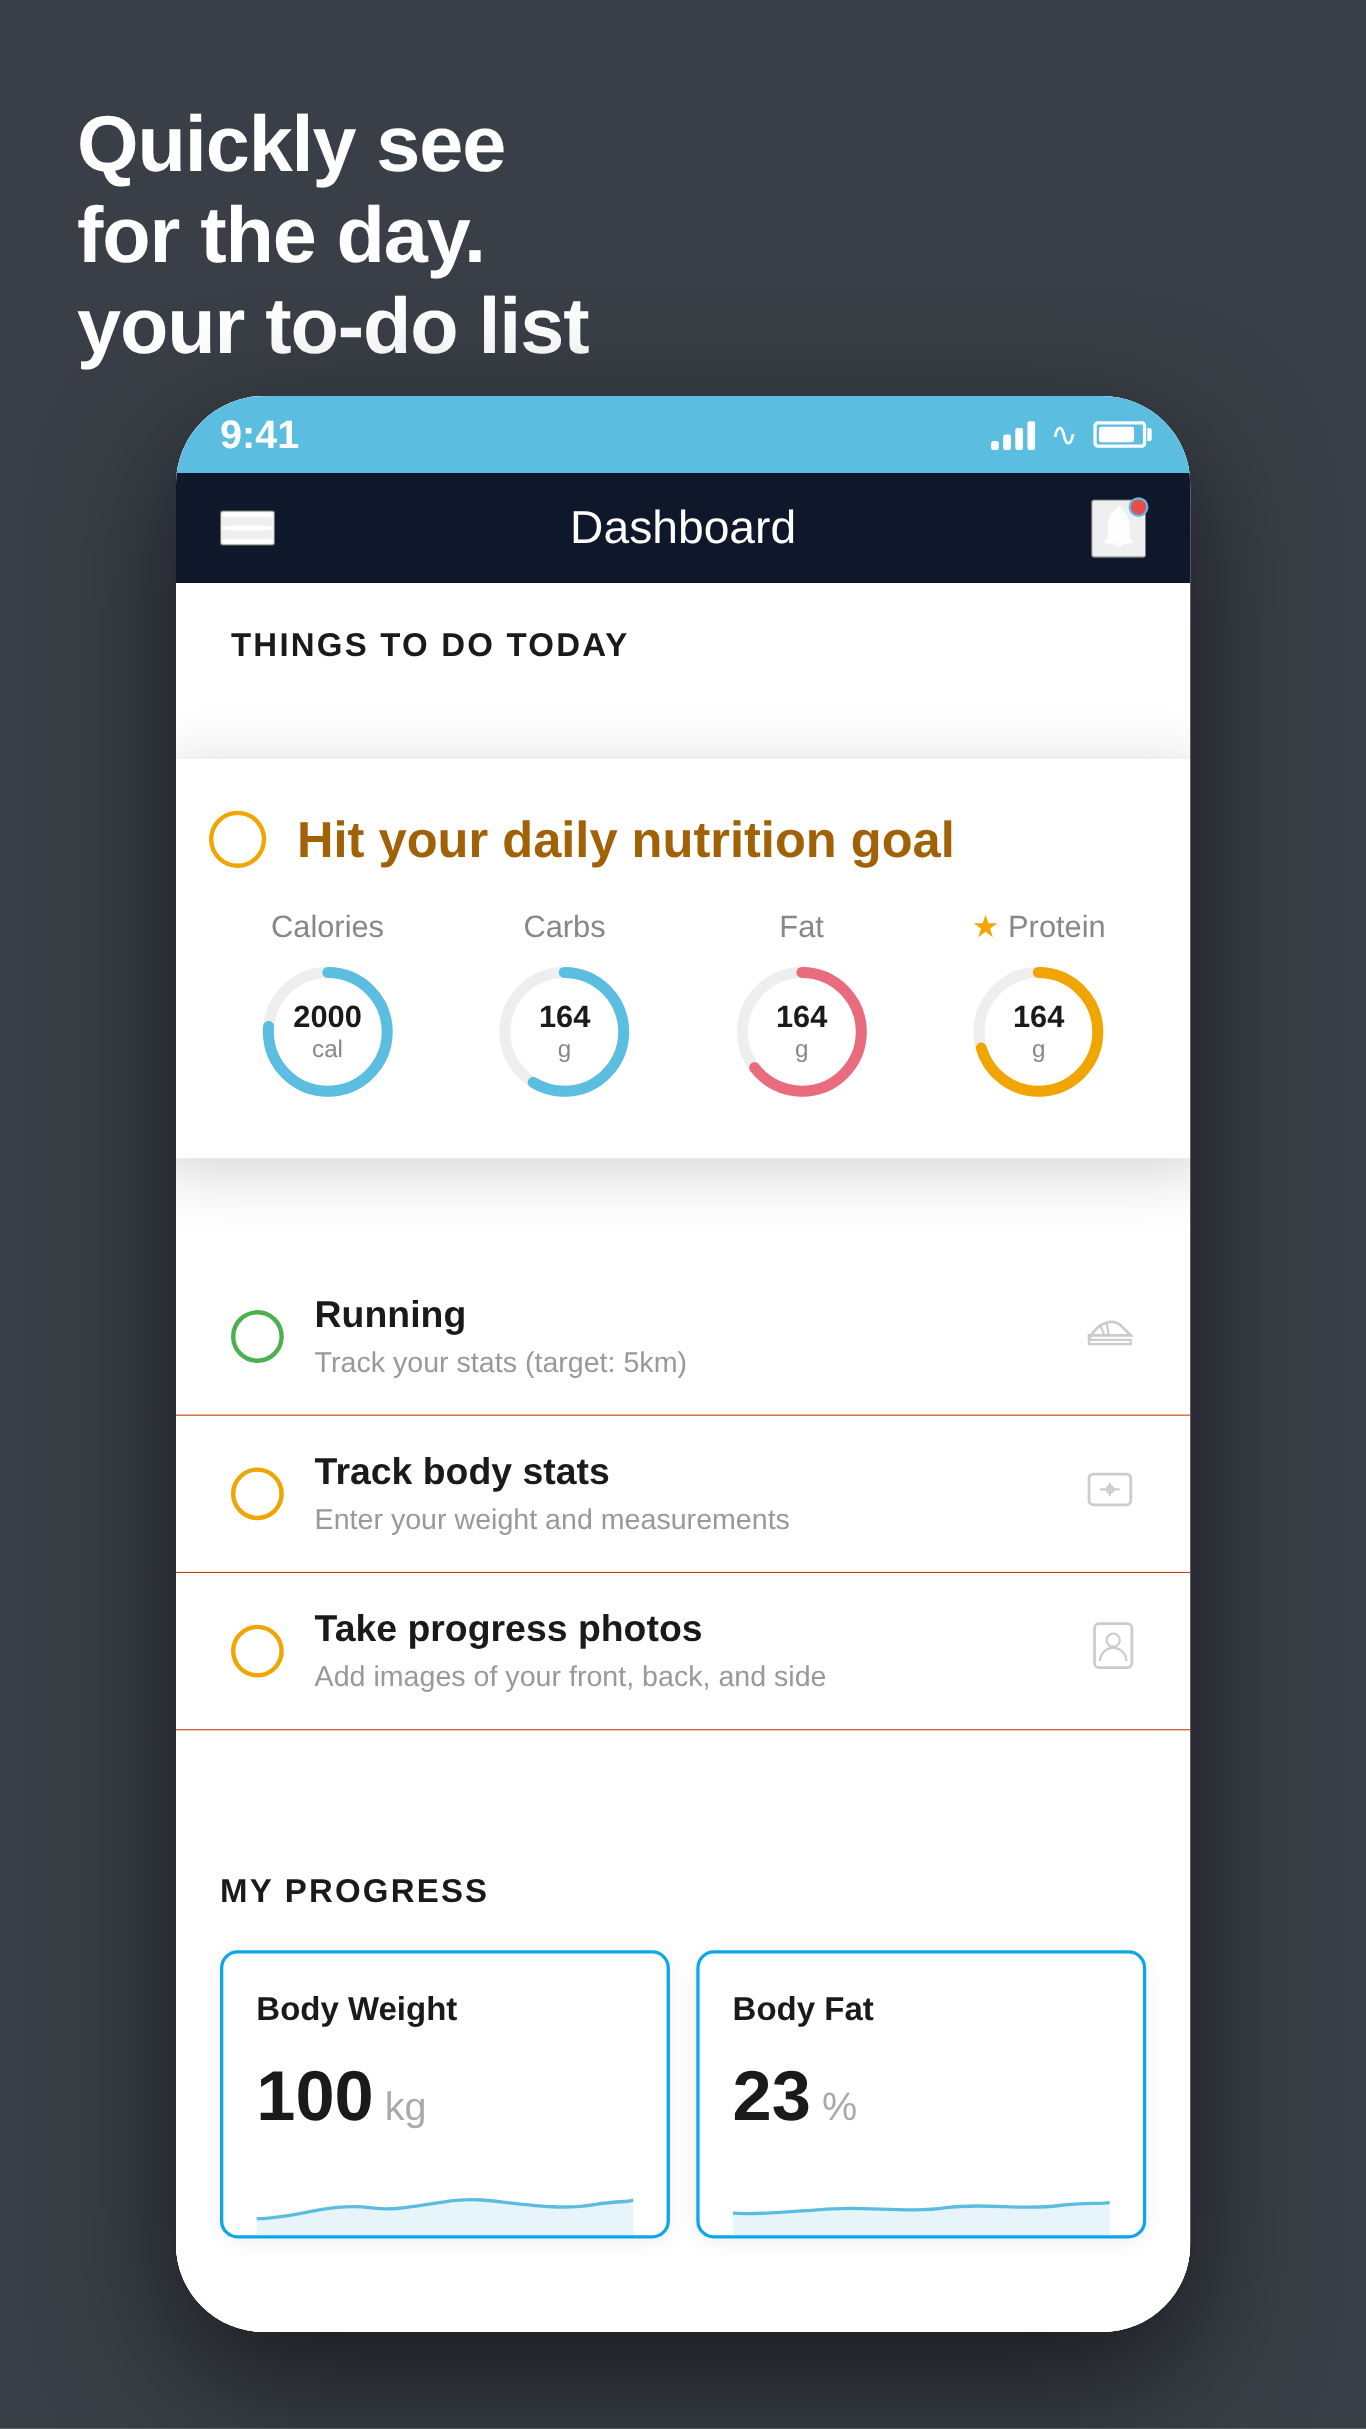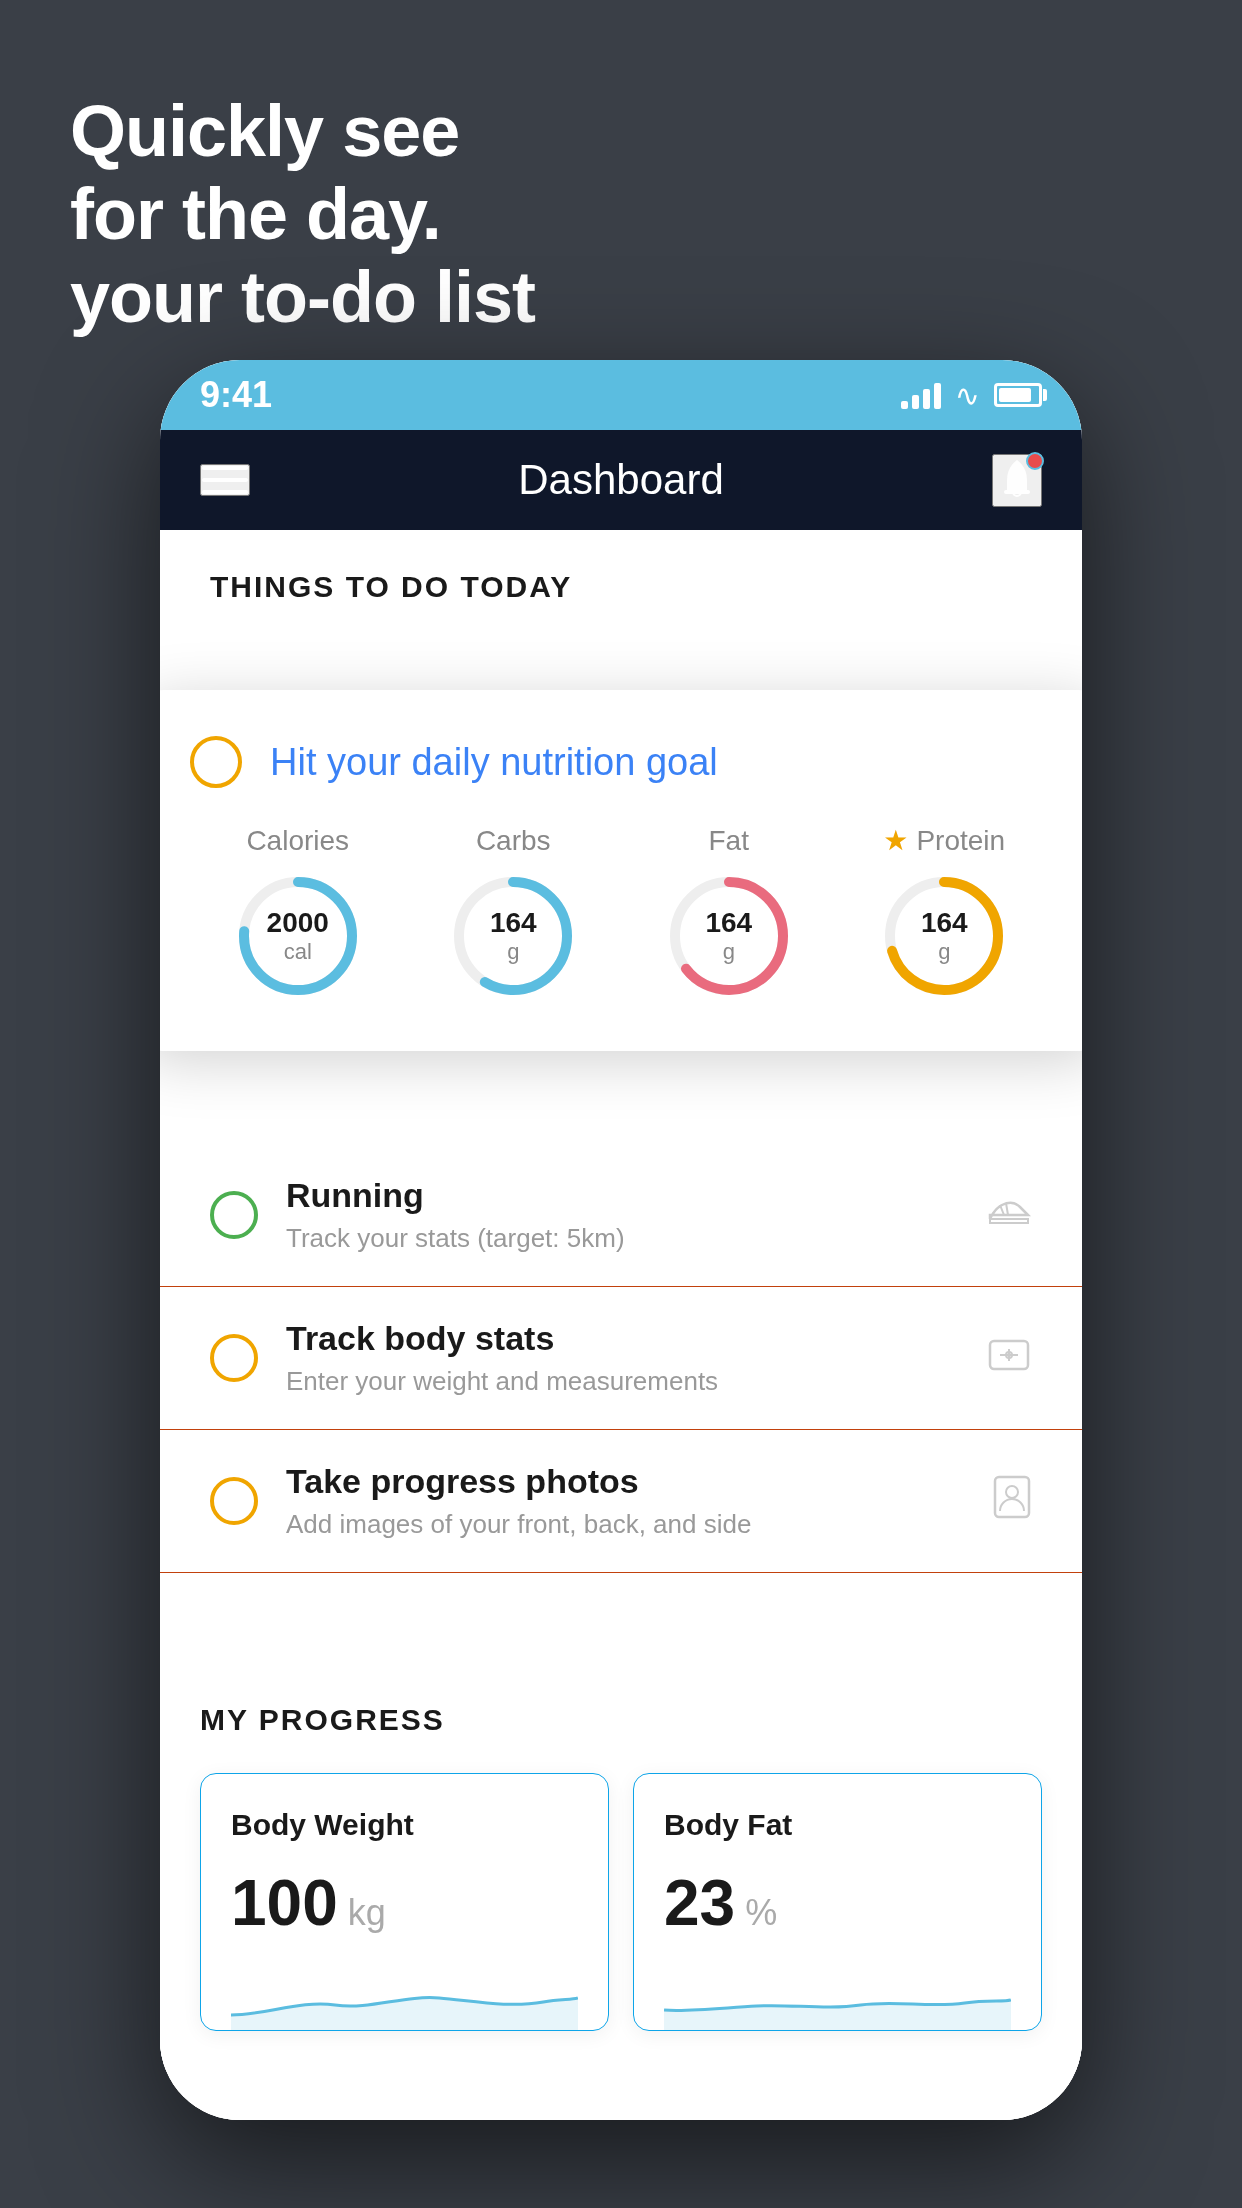--- a/index.html
+++ b/index.html
@@ -216,23 +216,23 @@
       border-radius: 50%;
       border: 4px solid #f0a500;
       flex-shrink: 0;
     }
 
     .circle-check.green {
       border-color: #4caf50;
     }
 
     .todo-label {
-      font-size: 38px;
-      font-weight: 400;
-      color: #3b82f6;
+      font-size: 46px;
+      font-weight: 700;
+      color: #a16207;
     }
 
     
     .nutrition-row {
       display: flex;
       justify-content: space-around;
       align-items: center;
     }
 
     .nutrition-item {
@@ -379,21 +379,21 @@
     .progress-cards {
       display: flex;
       gap: 24px;
     }
 
     .progress-card {
       flex: 1;
       background: white;
       border-radius: 16px;
       padding: 34px 30px 0;
-      border: 1px solid #0ea5e9;
+      border: 3px solid #0ea5e9;
       box-shadow: 0 4px 20px rgba(0,0,0,0.06);
       overflow: hidden;
     }
 
     .progress-card-label {
       font-size: 30px;
       font-weight: 600;
       color: #1a1a1a;
       margin-bottom: 24px;
     }

